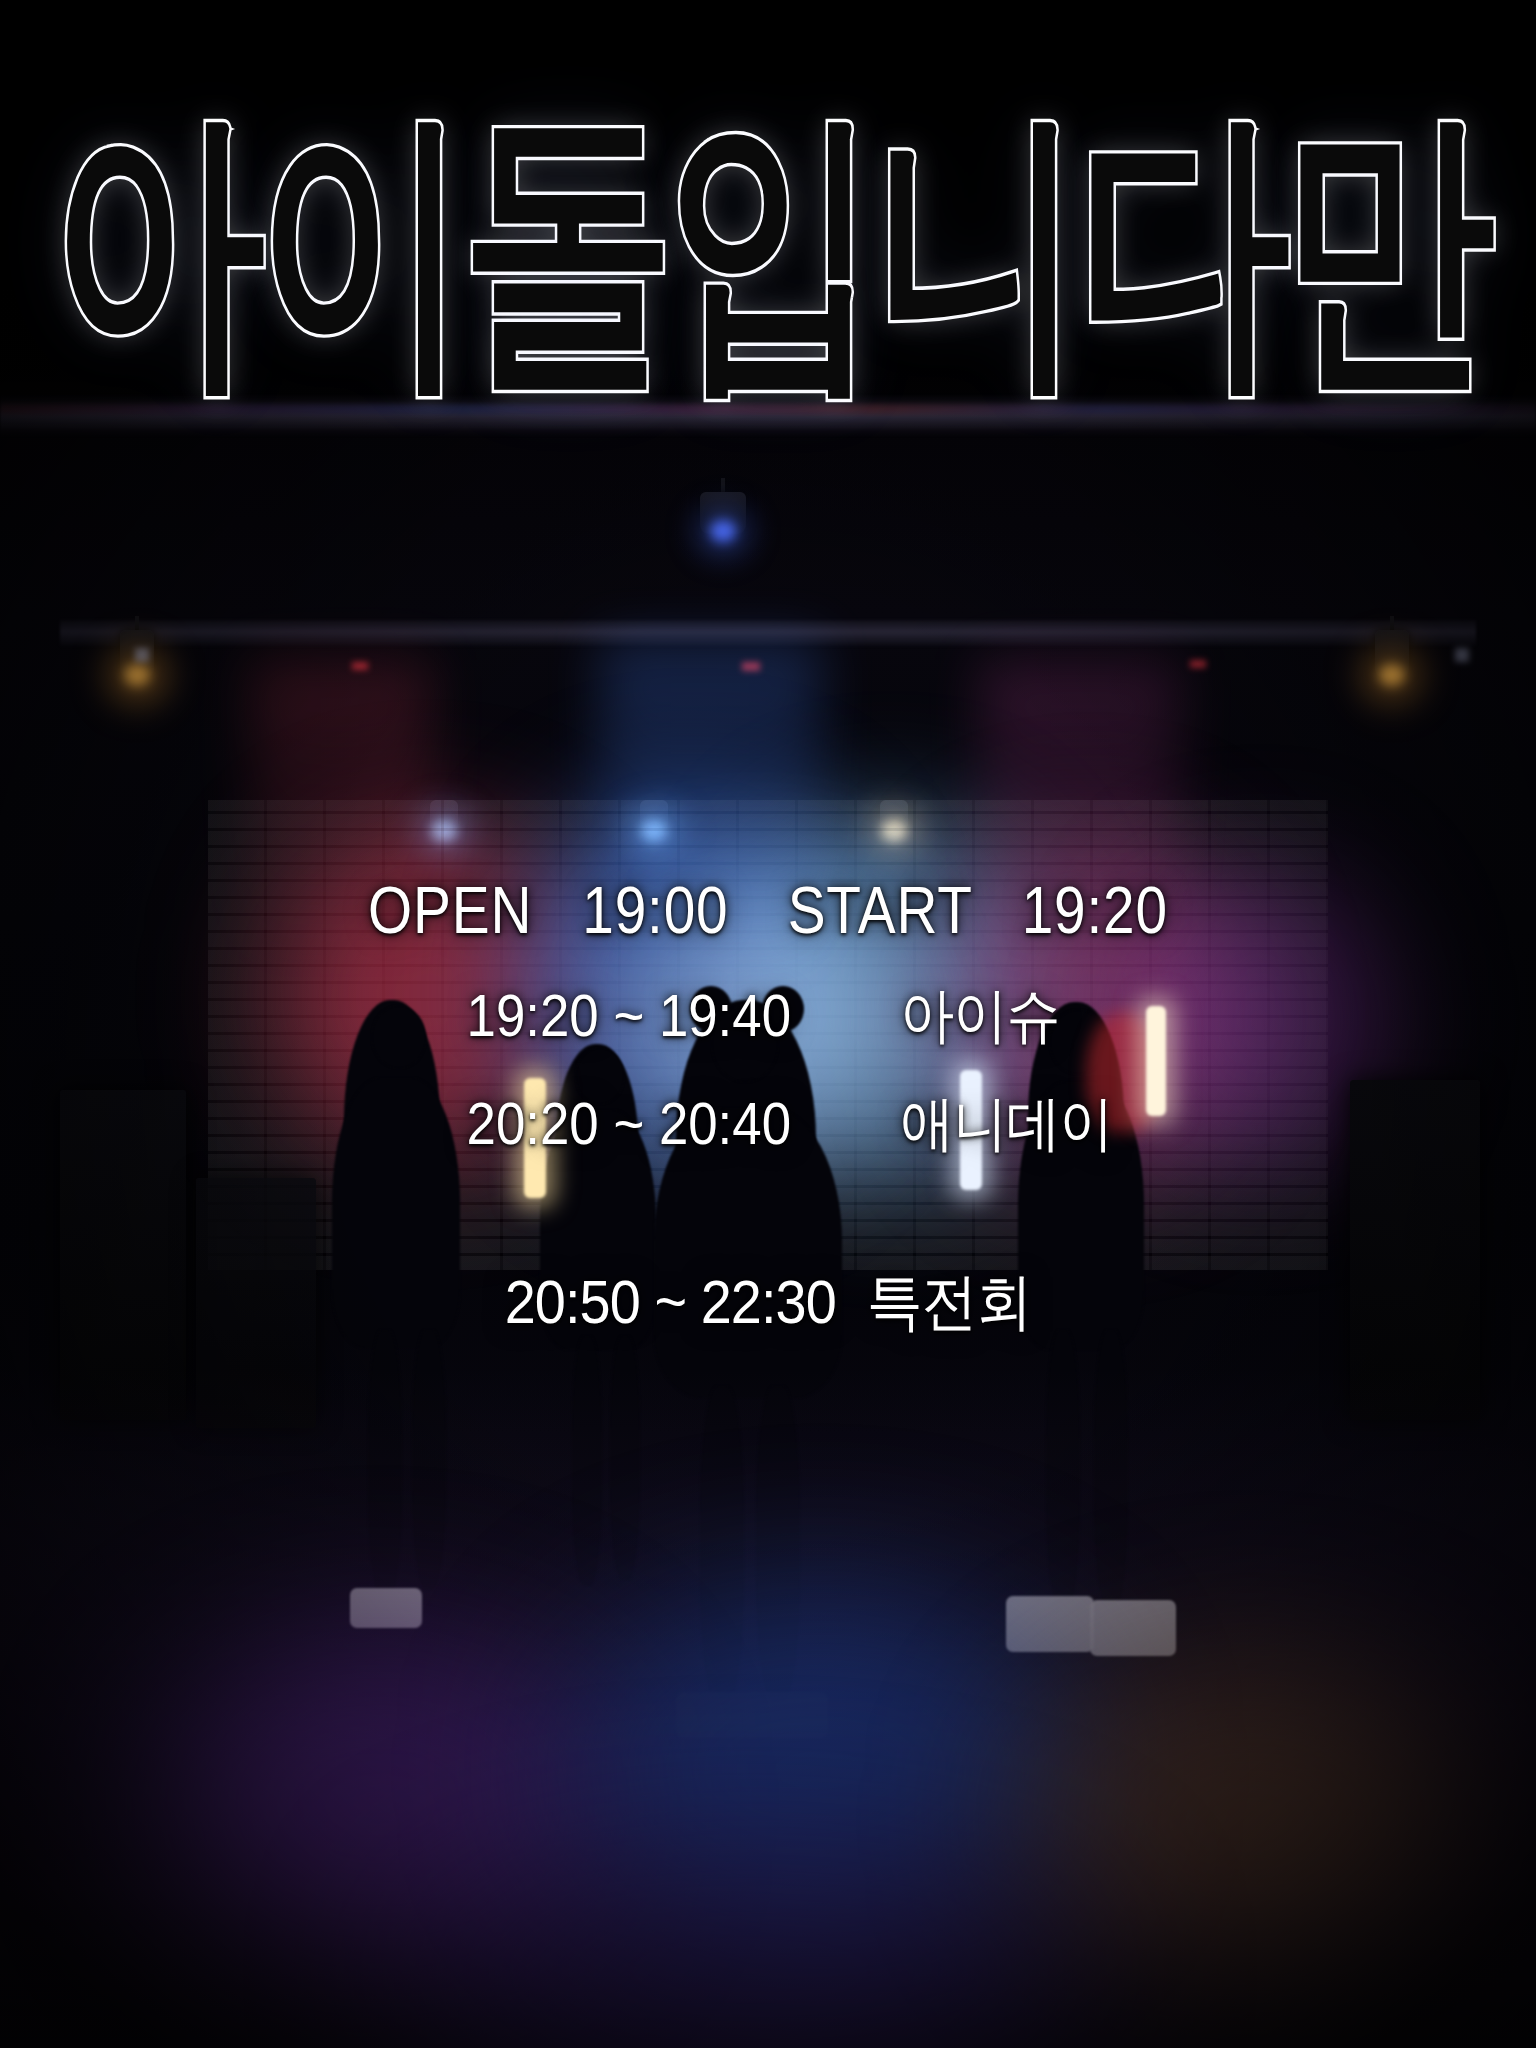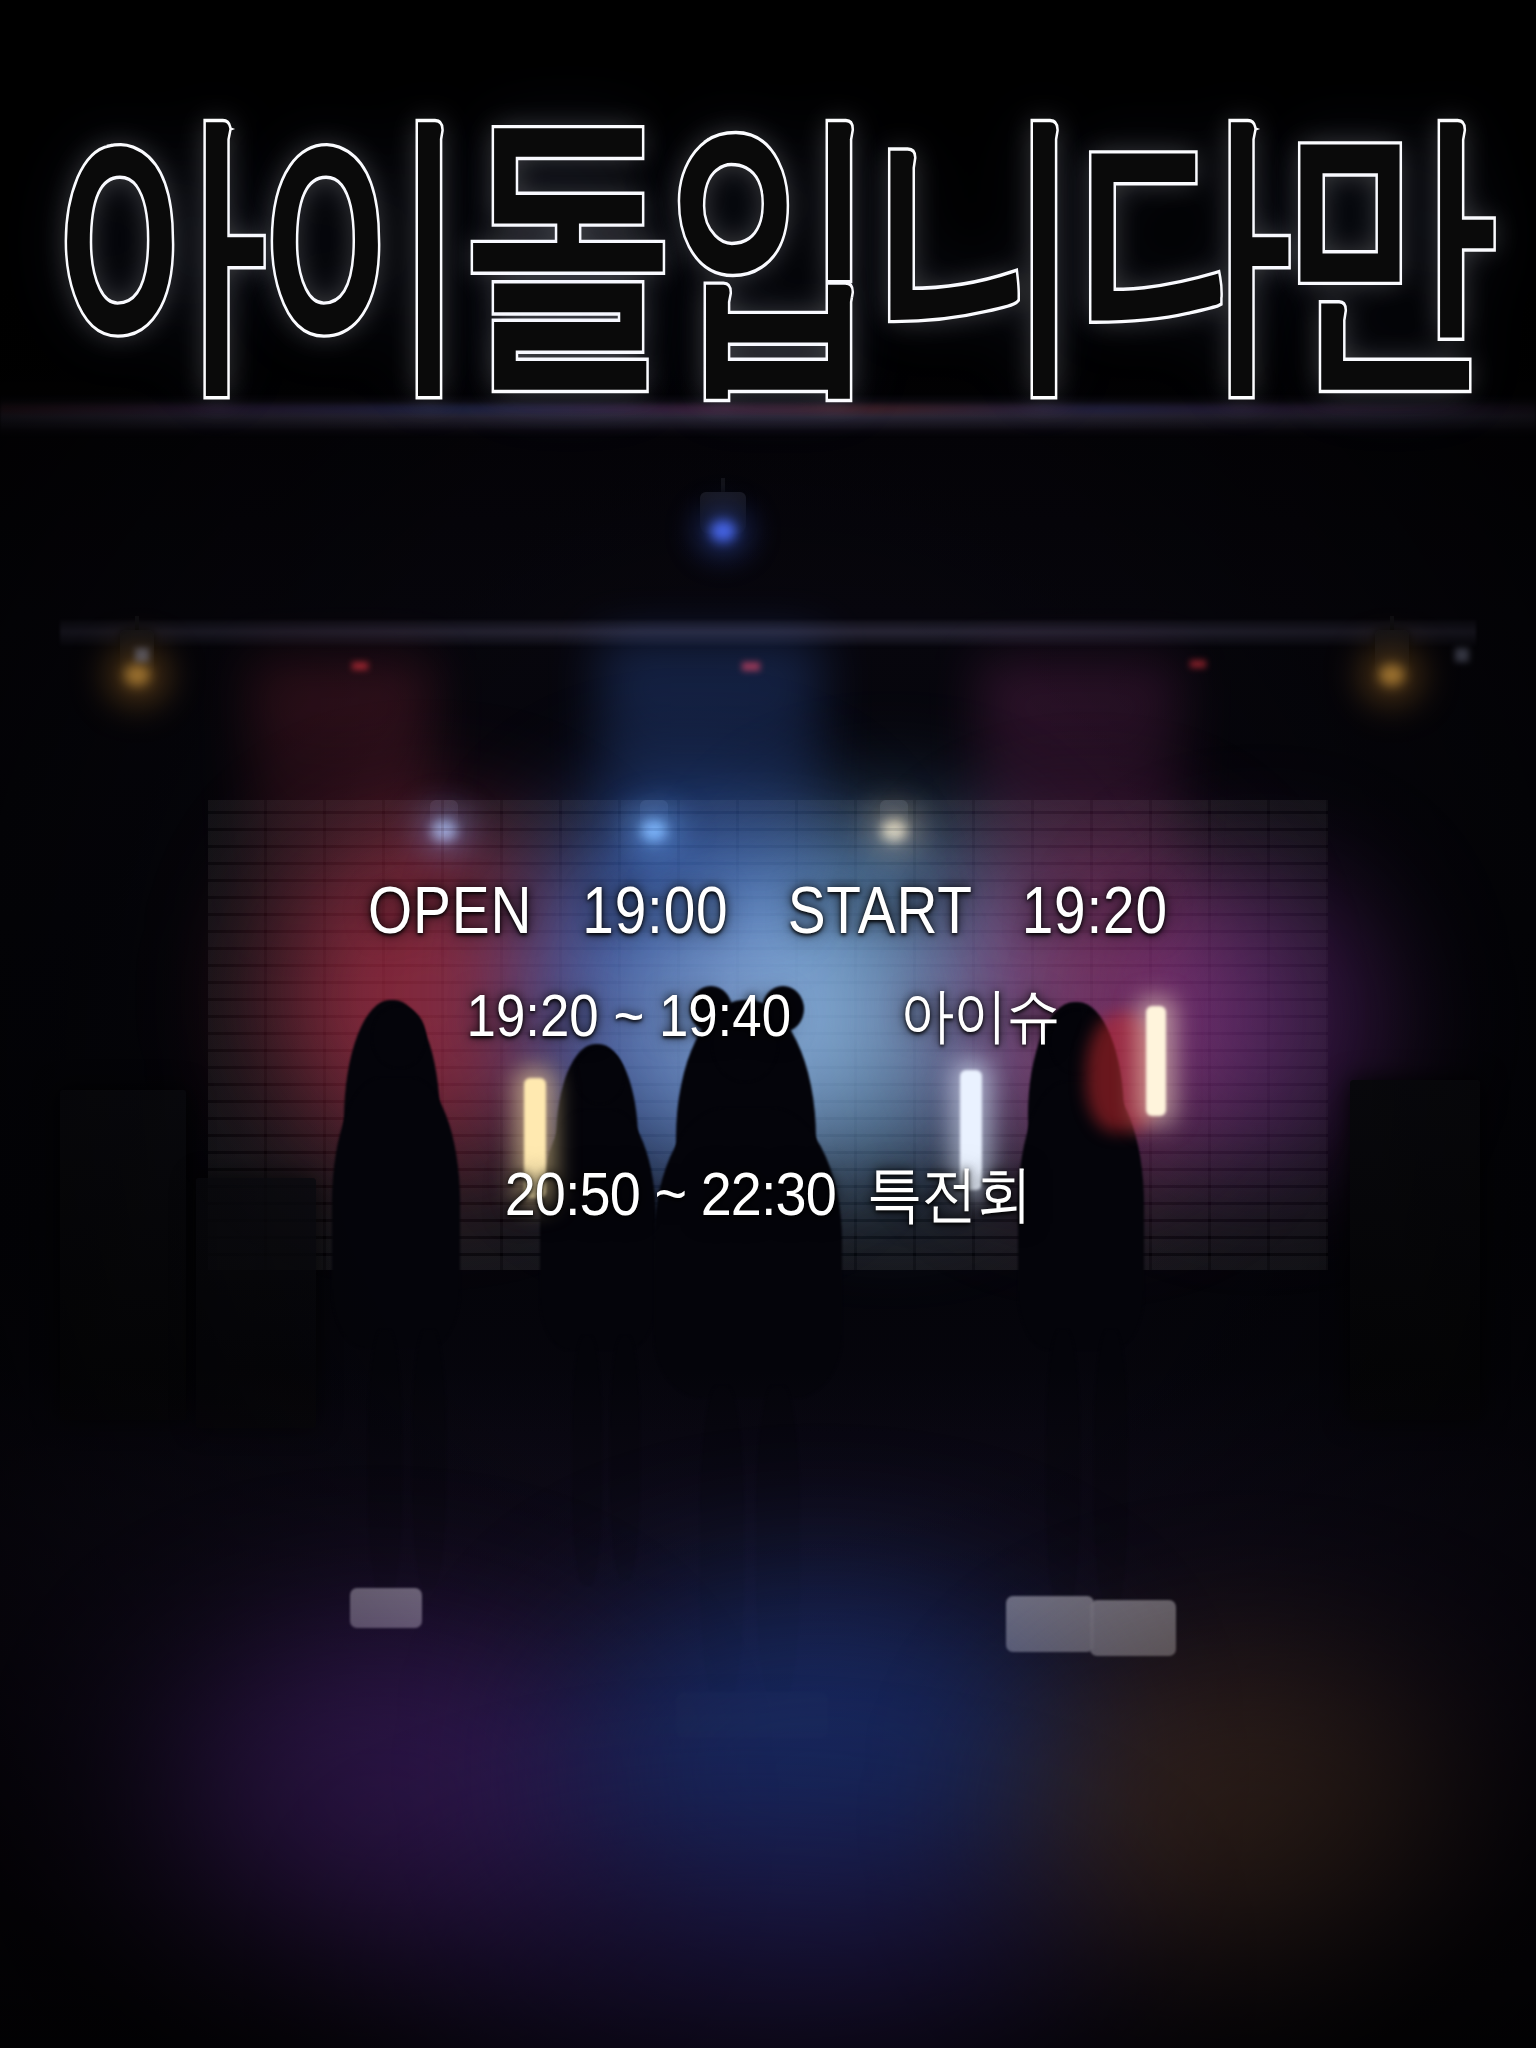--- a/index.html
+++ b/index.html
@@ -332,20 +332,24 @@
 
     <div class="rows">
 
       <div class="row">
         <span class="time">19:20 ~ 19:40</span>
         <span class="name">아이슈</span>
       </div>
 
 
 
+      <div class="row">
+        <span class="time">20:20 ~ 20:40</span>
+        <span class="name">애니데이</span>
+      </div>
 
     </div>
 
     <div class="finale">
       <span>20:50 ~ 22:30</span>
       <span class="fname">특전회</span>
     </div>
 
   </div>
 

